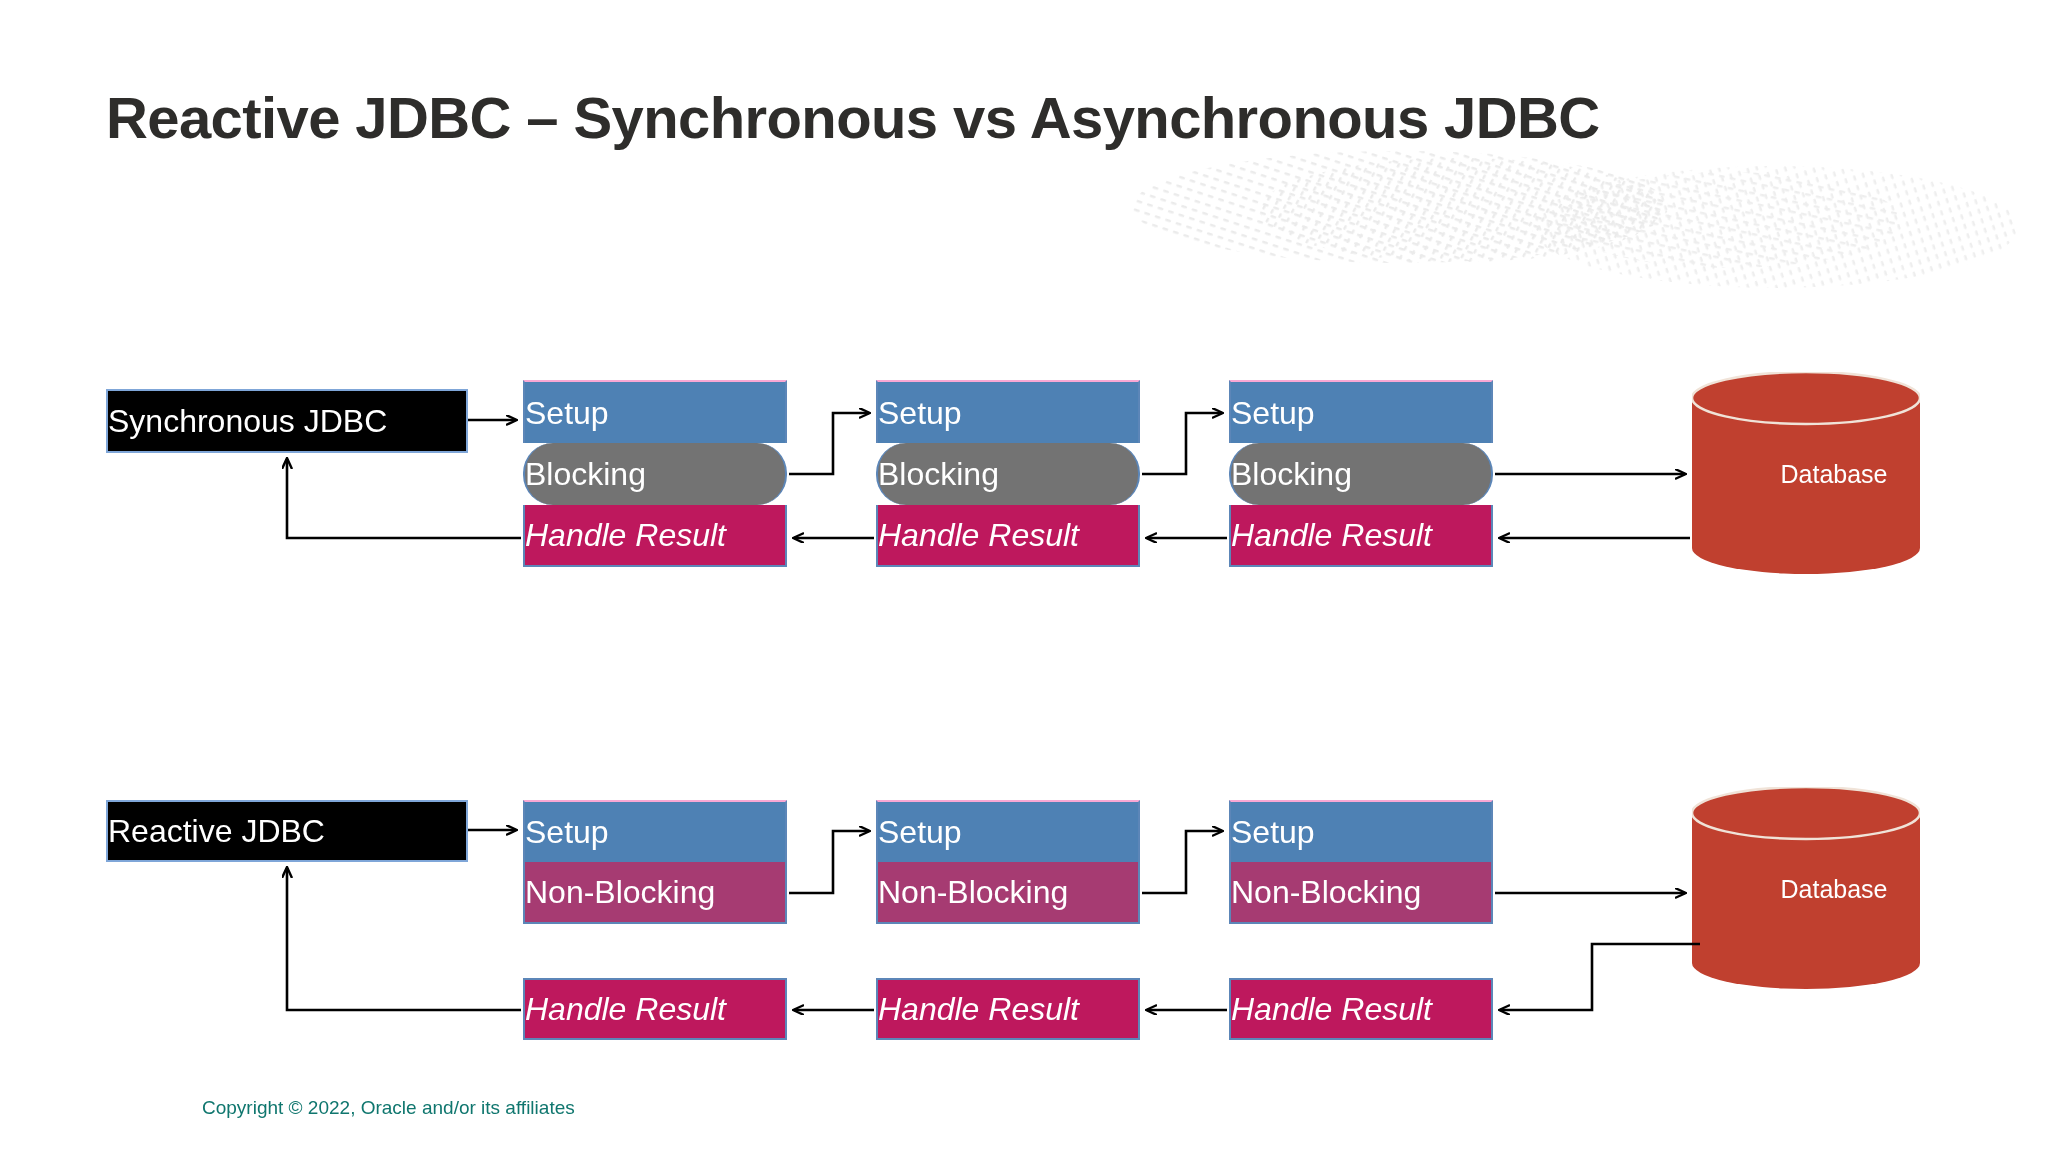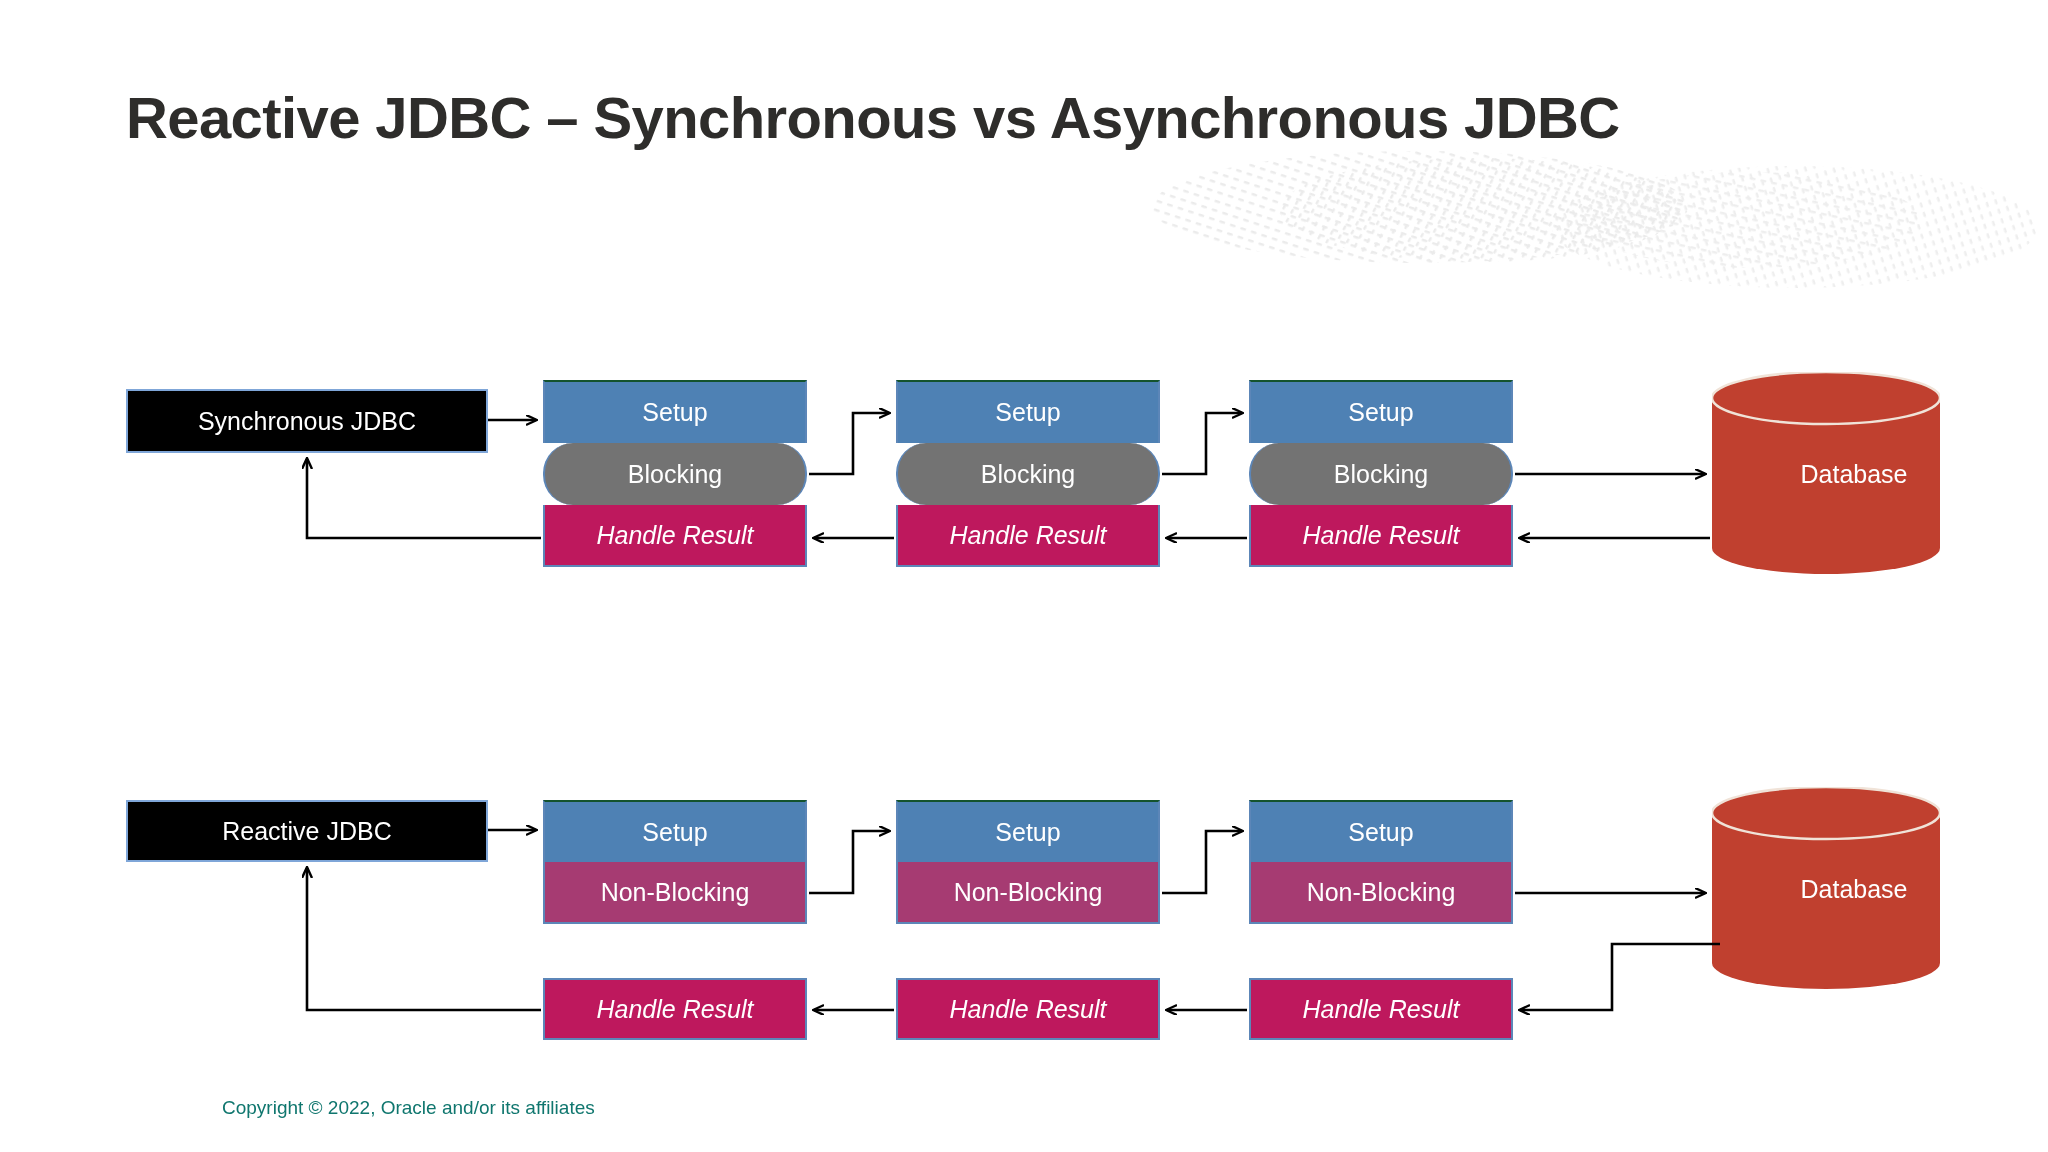--- a/index.html
+++ b/index.html
@@ -13,21 +13,20 @@
     position: relative;
     overflow: hidden;
     font-family: "Liberation Sans", sans-serif;
     -webkit-font-smoothing: antialiased;
   }
 
   #slide {
     position: absolute;
     inset: 0;
     background: #ffffff;
-    margin-left: 20px;
   }
 
   
   .deco-blob {
     position: absolute;
     pointer-events: none;
     opacity: 0.85;
   }
   #deco-1 {
     left: 1130px;
@@ -64,38 +63,38 @@
     color: #0f766e;
     white-space: nowrap;
   }
 
   
   .node {
     position: absolute;
     box-sizing: border-box;
     display: flex;
     align-items: center;
-    justify-content: center;
+    justify-content: flex-start;
     color: #ffffff;
-    font-size: 25px;
+    font-size: 32px;
     line-height: 1;
     white-space: nowrap;
     text-align: center;
   }
 
   .label-box {
     background: #000000;
     border: 2px solid #7fa6d8;
   }
 
   .seg {
     border-left: 2px solid #5c86b8;
     border-right: 2px solid #5c86b8;
   }
-  .seg-top    { border-top: 2px solid #14532d; }
+  .seg-top    { border-top: 2px solid #f9a8d4; }
   .seg-bottom { border-bottom: 2px solid #5c86b8; }
 
   .seg-setup   { background: #4e81b4; }
   .seg-block   { background: #737373; border-radius: 30px; }
   .seg-result  { background: #be185d; font-style: italic; }
   .seg-nonblock{ background: #a63b72; }
 
   .standalone {
     border: 2px solid #5c86b8;
   }

